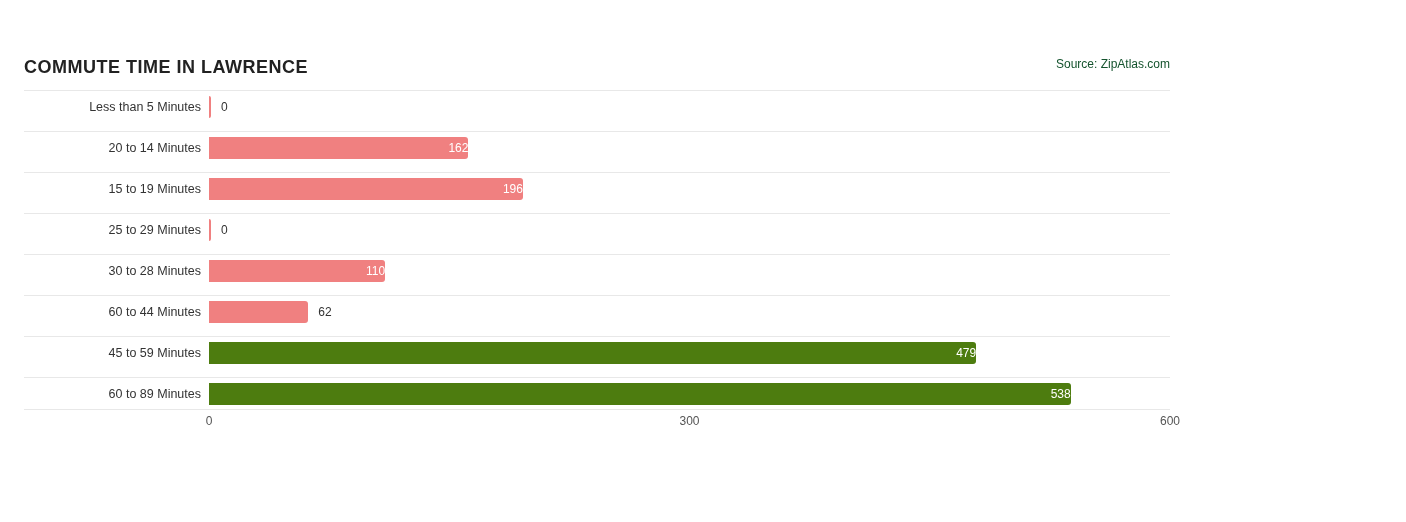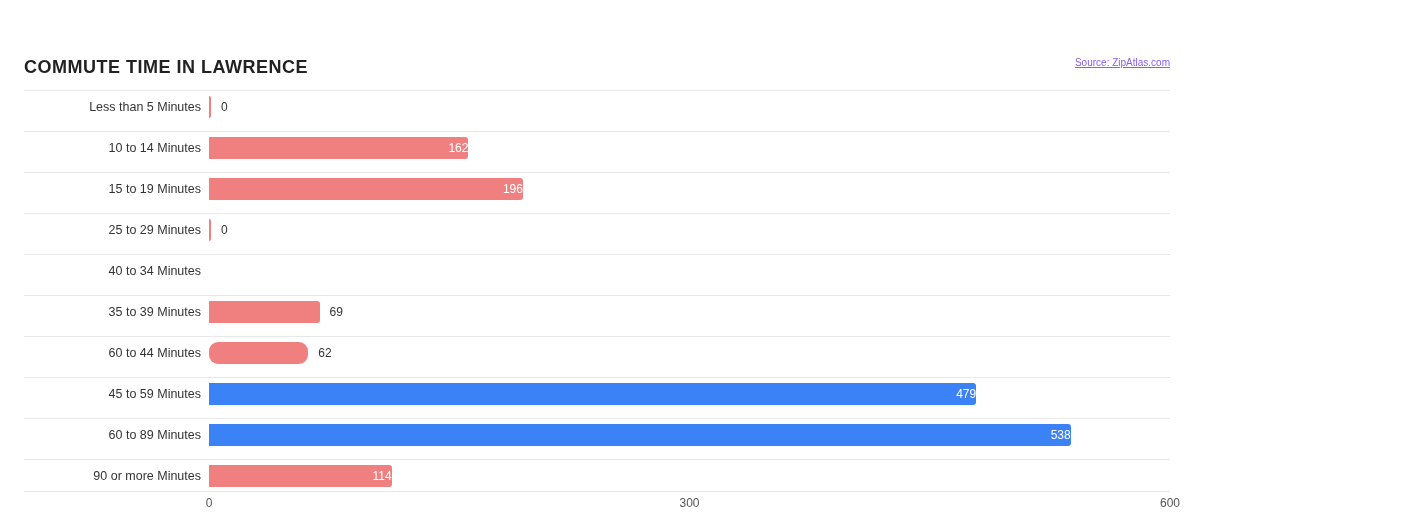--- a/index.html
+++ b/index.html
@@ -24,23 +24,22 @@
       margin-bottom: 12px;
     }
     .chart-title {
       font-size: 18px;
       font-weight: bold;
       color: #222;
       text-transform: uppercase;
       letter-spacing: 0.5px;
     }
     .chart-source {
-      font-size: 10px;
-      color: #8b5cf6;
-      text-decoration: underline;
+      font-size: 12px;
+      color: #14532d;
     }
     .chart-area {
       display: flex;
       flex-direction: column;
       gap: 8px;
       width: 100%;
       position: relative;
     }
     .bar-row {
       display: flex;
@@ -69,21 +68,21 @@
     .bar-fill {
       height: 22px;
       background: #f08080;
       border-radius: 0 3px 3px 0;
       position: relative;
       display: flex;
       align-items: center;
       min-width: 2px;
     }
     .bar-fill.highlight {
-      background: #3b82f6;
+      background: #4d7c0f;
     }
     .bar-value {
       font-size: 12px;
       color: #333;
       margin-left: 5px;
       white-space: nowrap;
       position: absolute;
       left: 100%;
       padding-left: 5px;
     }
@@ -122,21 +121,21 @@
 
   <div class="bar-row">
         <div class="bar-label">Less than 5 Minutes</div>
         <div class="bar-track">
           <div class="bar-fill" style="width: 0%;">
             <span class="bar-value">0</span>
           </div>
         </div>
       </div>
       <div class="bar-row">
-        <div class="bar-label">10 to 14 Minutes</div>
+        <div class="bar-label">20 to 14 Minutes</div>
         <div class="bar-track">
           <div class="bar-fill" style="width: 27%;">
             <span class="bar-value-inside">162</span>
           </div>
         </div>
       </div>
       <div class="bar-row">
         <div class="bar-label">15 to 19 Minutes</div>
         <div class="bar-track">
           <div class="bar-fill" style="width: 32.6667%;">
@@ -146,62 +145,51 @@
       </div>
       <div class="bar-row">
         <div class="bar-label">25 to 29 Minutes</div>
         <div class="bar-track">
           <div class="bar-fill" style="width: 0%;">
             <span class="bar-value">0</span>
           </div>
         </div>
       </div>
       <div class="bar-row">
-        <div class="bar-label">40 to 34 Minutes</div>
-      </div>
-      <div class="bar-row">
-        <div class="bar-label">35 to 39 Minutes</div>
+        <div class="bar-label">30 to 28 Minutes</div>
         <div class="bar-track">
-          <div class="bar-fill" style="width: 11.5%;">
-            <span class="bar-value">69</span>
+          <div class="bar-fill" style="width: 18.3333%;">
+            <span class="bar-value-inside">110</span>
           </div>
         </div>
       </div>
       <div class="bar-row">
         <div class="bar-label">60 to 44 Minutes</div>
         <div class="bar-track">
-          <div class="bar-fill" style="width: 10.3333%; border-radius: 9px;">
+          <div class="bar-fill" style="width: 10.3333%;">
             <span class="bar-value">62</span>
           </div>
         </div>
       </div>
       <div class="bar-row">
         <div class="bar-label">45 to 59 Minutes</div>
         <div class="bar-track">
           <div class="bar-fill highlight" style="width: 79.8333%;">
             <span class="bar-value-inside">479</span>
           </div>
         </div>
       </div>
       <div class="bar-row">
         <div class="bar-label">60 to 89 Minutes</div>
         <div class="bar-track">
           <div class="bar-fill highlight" style="width: 89.6667%;">
             <span class="bar-value-inside">538</span>
           </div>
         </div>
       </div>
-      <div class="bar-row">
-        <div class="bar-label">90 or more Minutes</div>
-        <div class="bar-track">
-          <div class="bar-fill" style="width: 19%;">
-            <span class="bar-value-inside">114</span>
-          </div>
-        </div>
-      </div>
     </div>
   <div class="x-axis" id="x-axis">
     <div class="x-axis-labels" id="x-axis-labels">
     <span class="x-tick" style="left: 0%;">0</span>
         <span class="x-tick" style="left: 50%;">300</span>
         <span class="x-tick" style="left: 100%;">600</span>
       </div>
   </div>
 </div>
 

